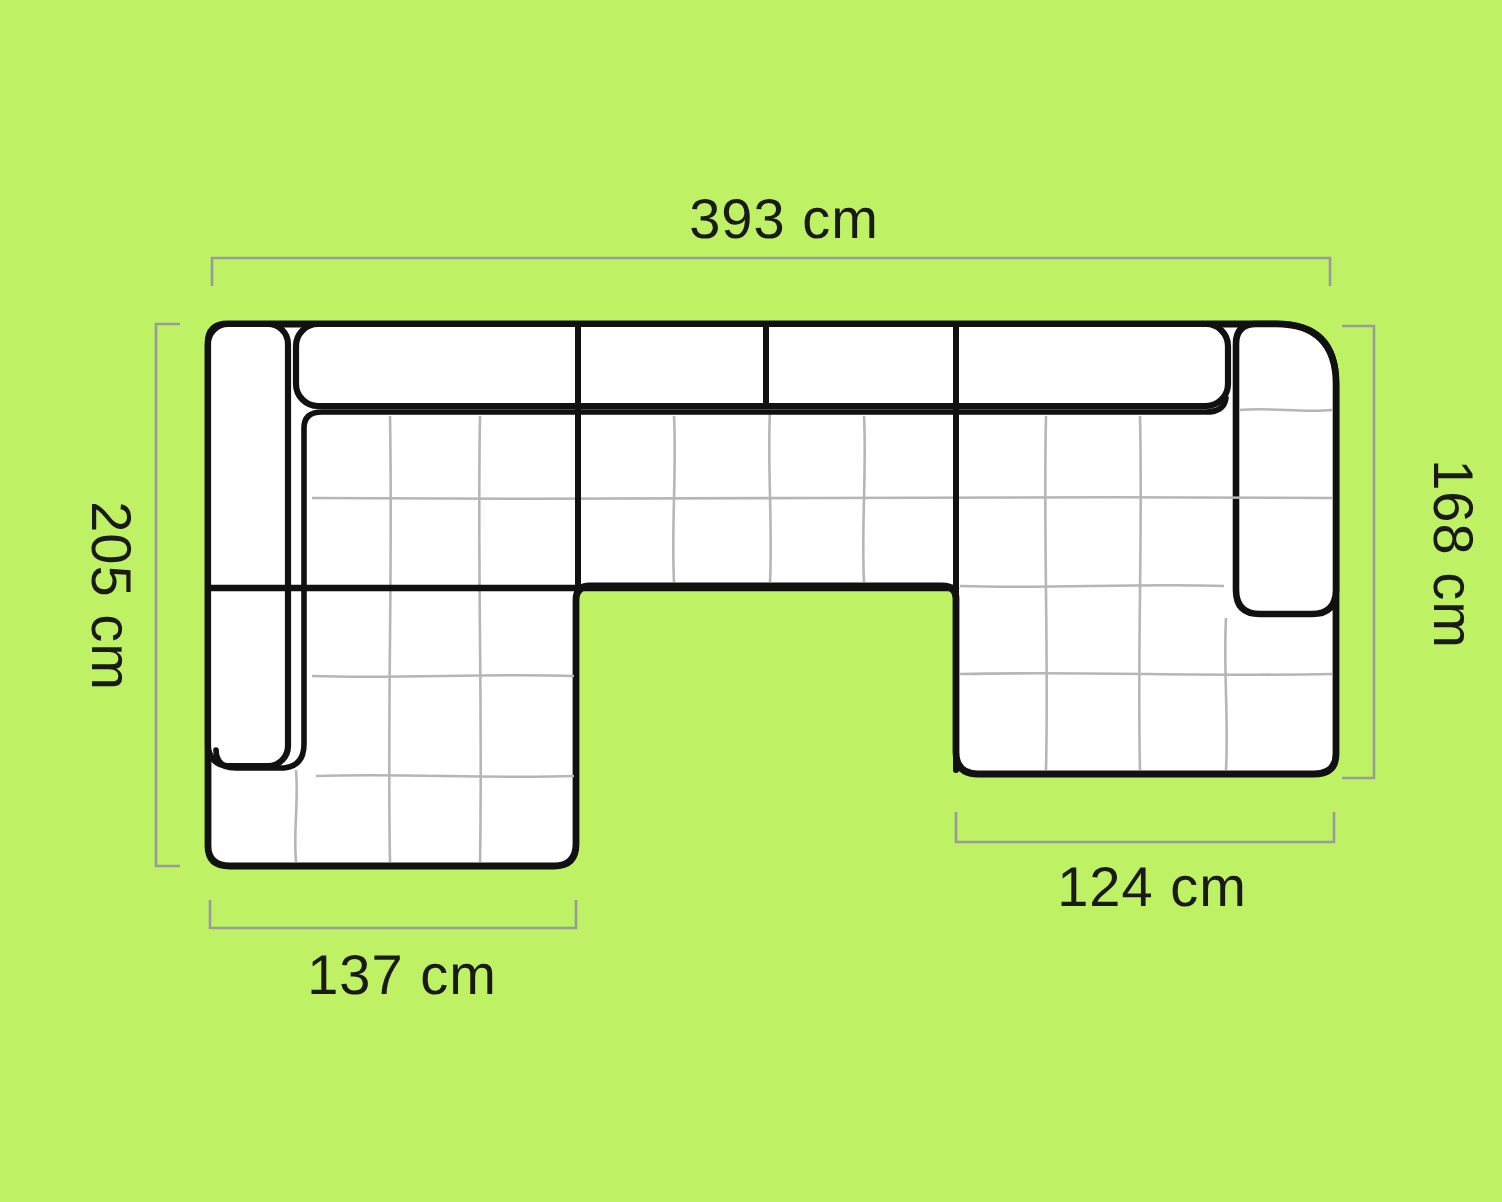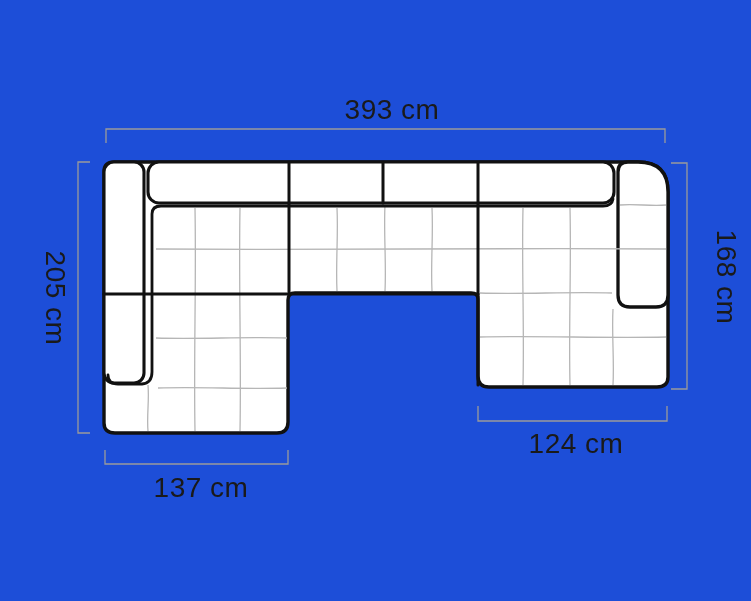--- a/index.html
+++ b/index.html
@@ -5,21 +5,21 @@
   html, body {
     margin: 0;
     padding: 0;
     background: #ffffff;
     font-family: "Liberation Sans", sans-serif;
   }
   .canvas {
     position: relative;
     width: 751px;
     height: 601px;
-    background: #1d4ed8;
+    background: #bef264;
     overflow: hidden;
   }
   svg { display: block; }
   .dim-label {
     font-family: "Liberation Sans", sans-serif;
     font-size: 28px;
     letter-spacing: 0.5px;
   }
 </style>
 </head>

